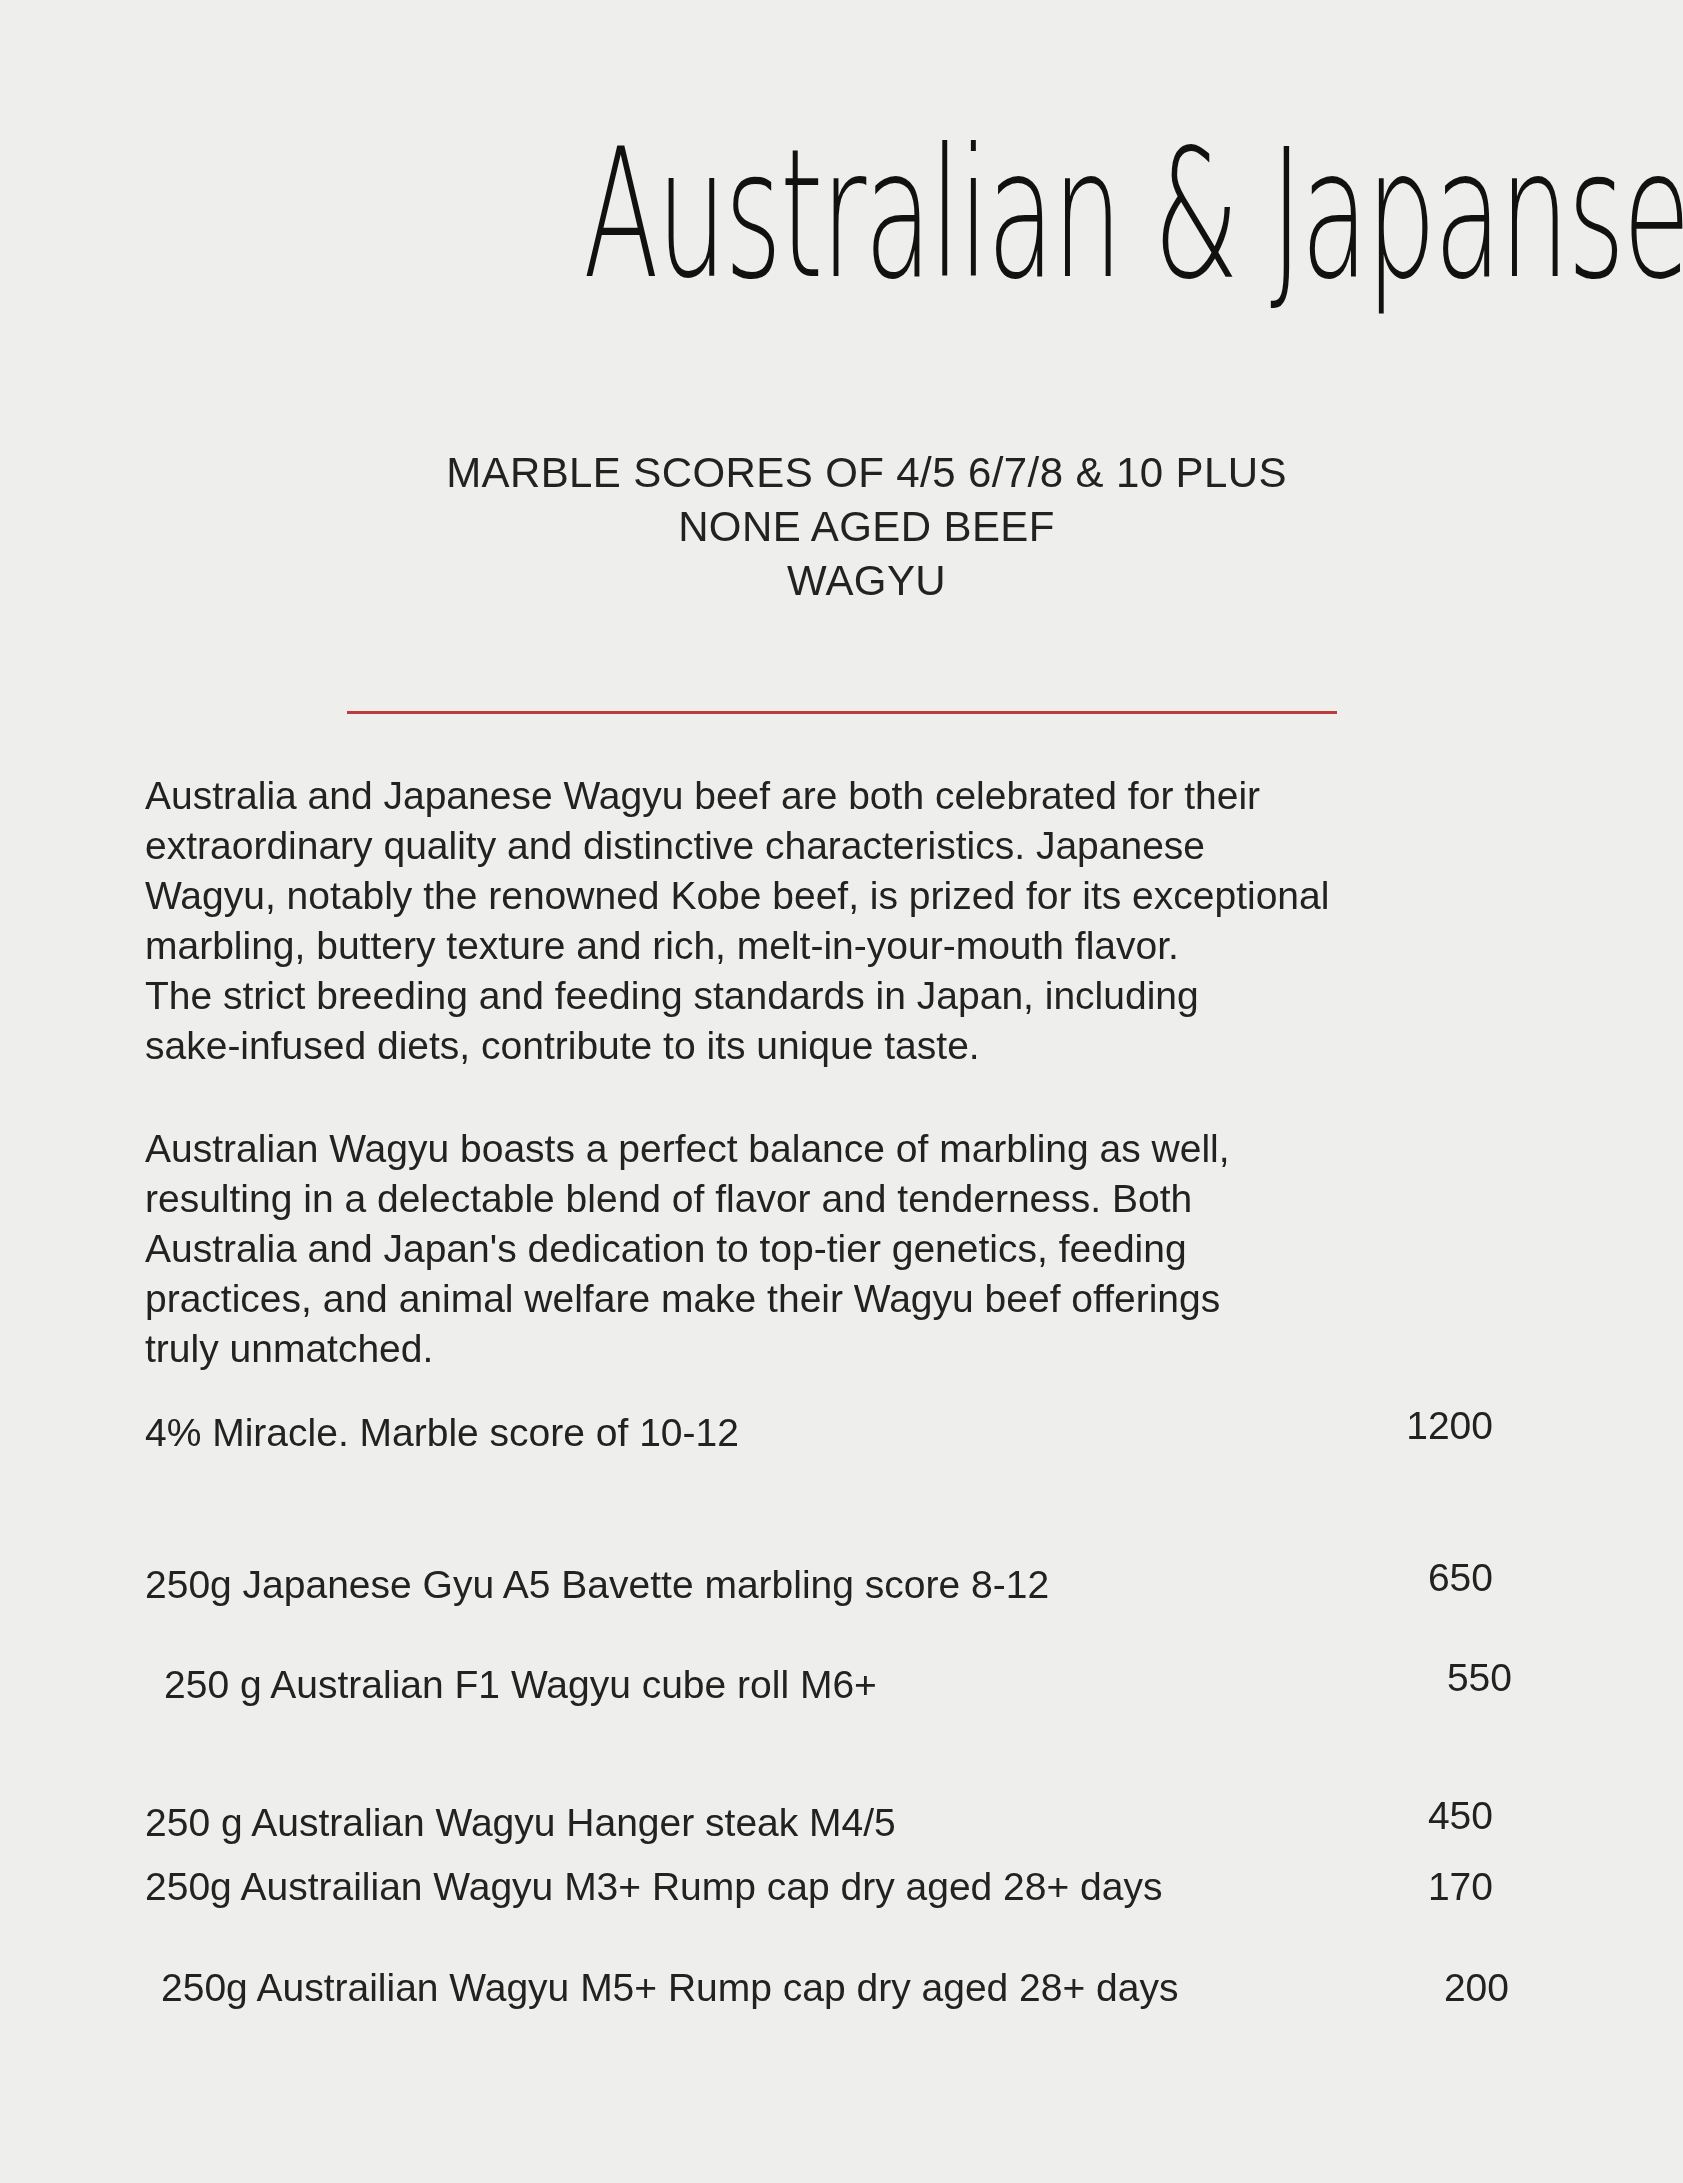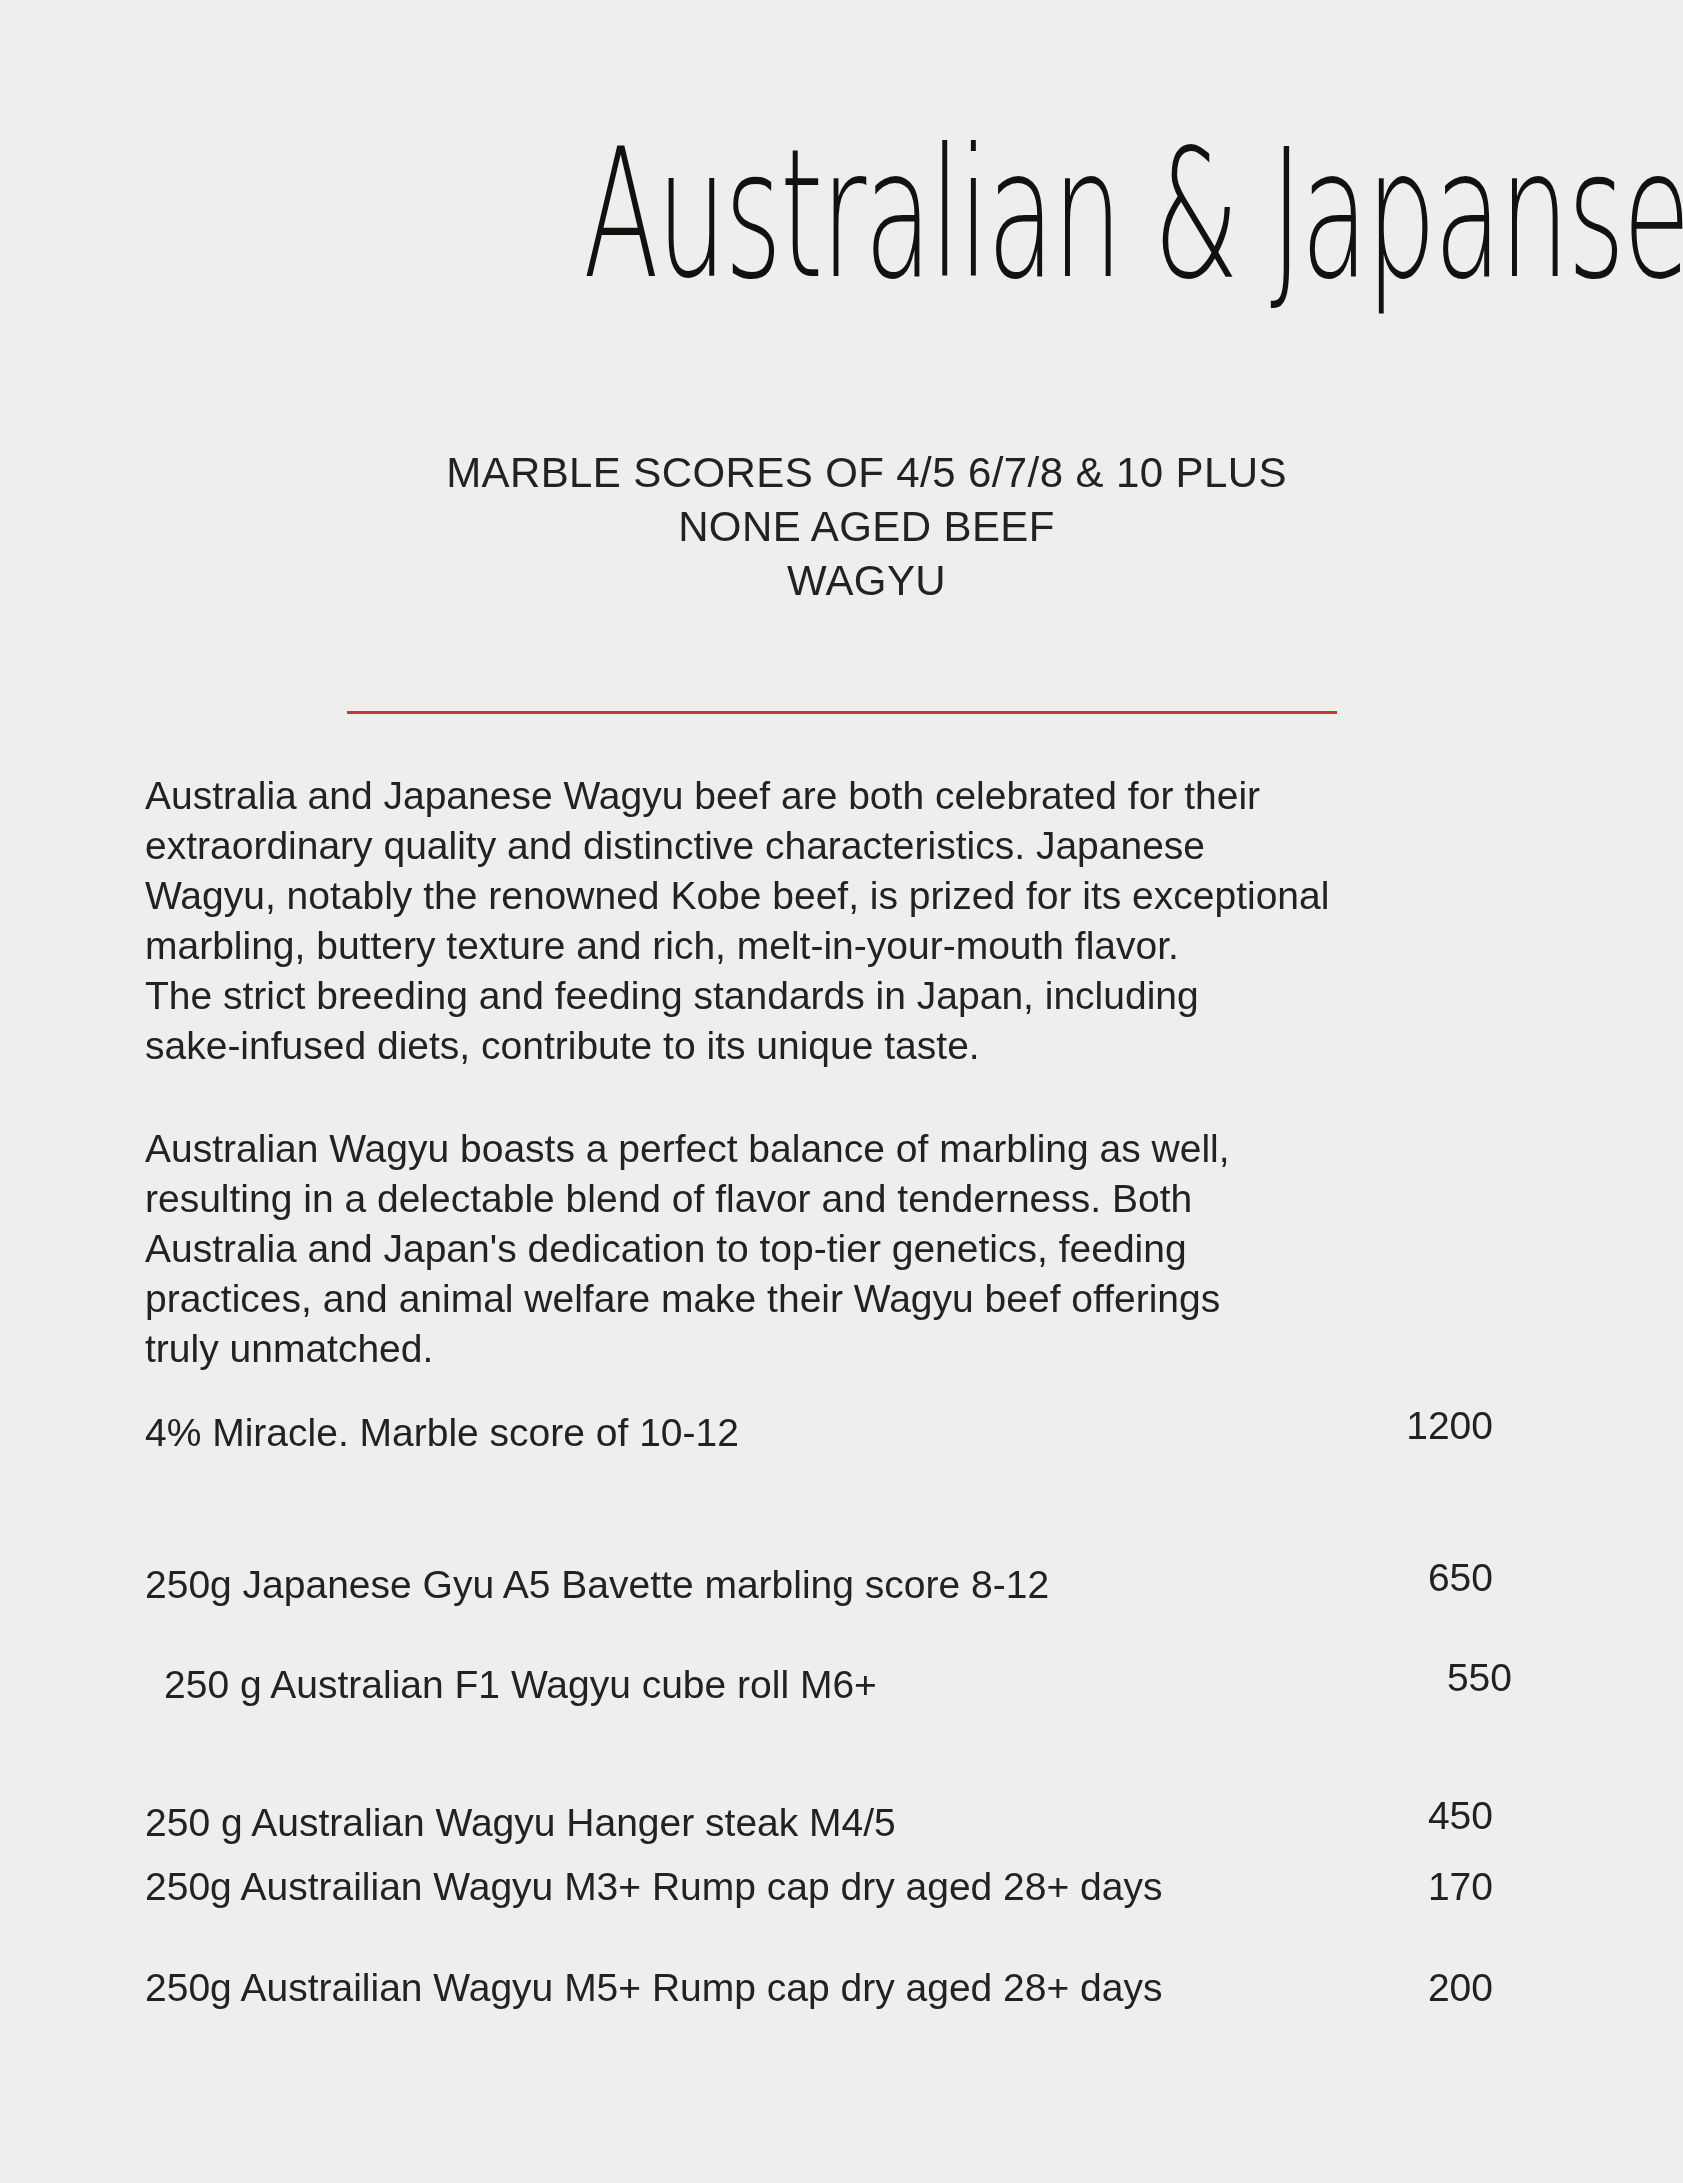--- a/index.html
+++ b/index.html
@@ -149,20 +149,20 @@
     <div class="menu-item" style="top:1798px;">
       <div class="desc">250 g Australian Wagyu Hanger steak M4/5</div>
       <div class="price" style="top:-6.7px;">450</div>
     </div>
 
     <div class="menu-item" style="top:1862px;">
       <div class="desc">250g Austrailian Wagyu M3+ Rump cap dry aged 28+ days</div>
       <div class="price">170</div>
     </div>
 
-    <div class="menu-item" style="top:1963px;">
+    <div class="menu-item" style="top:1963px;margin-left:16px;">
       <div class="desc">250g Austrailian Wagyu M5+ Rump cap dry aged 28+ days</div>
       <div class="price">200</div>
     </div>
   </div>
 
 </div>
 
 
 </body></html>

